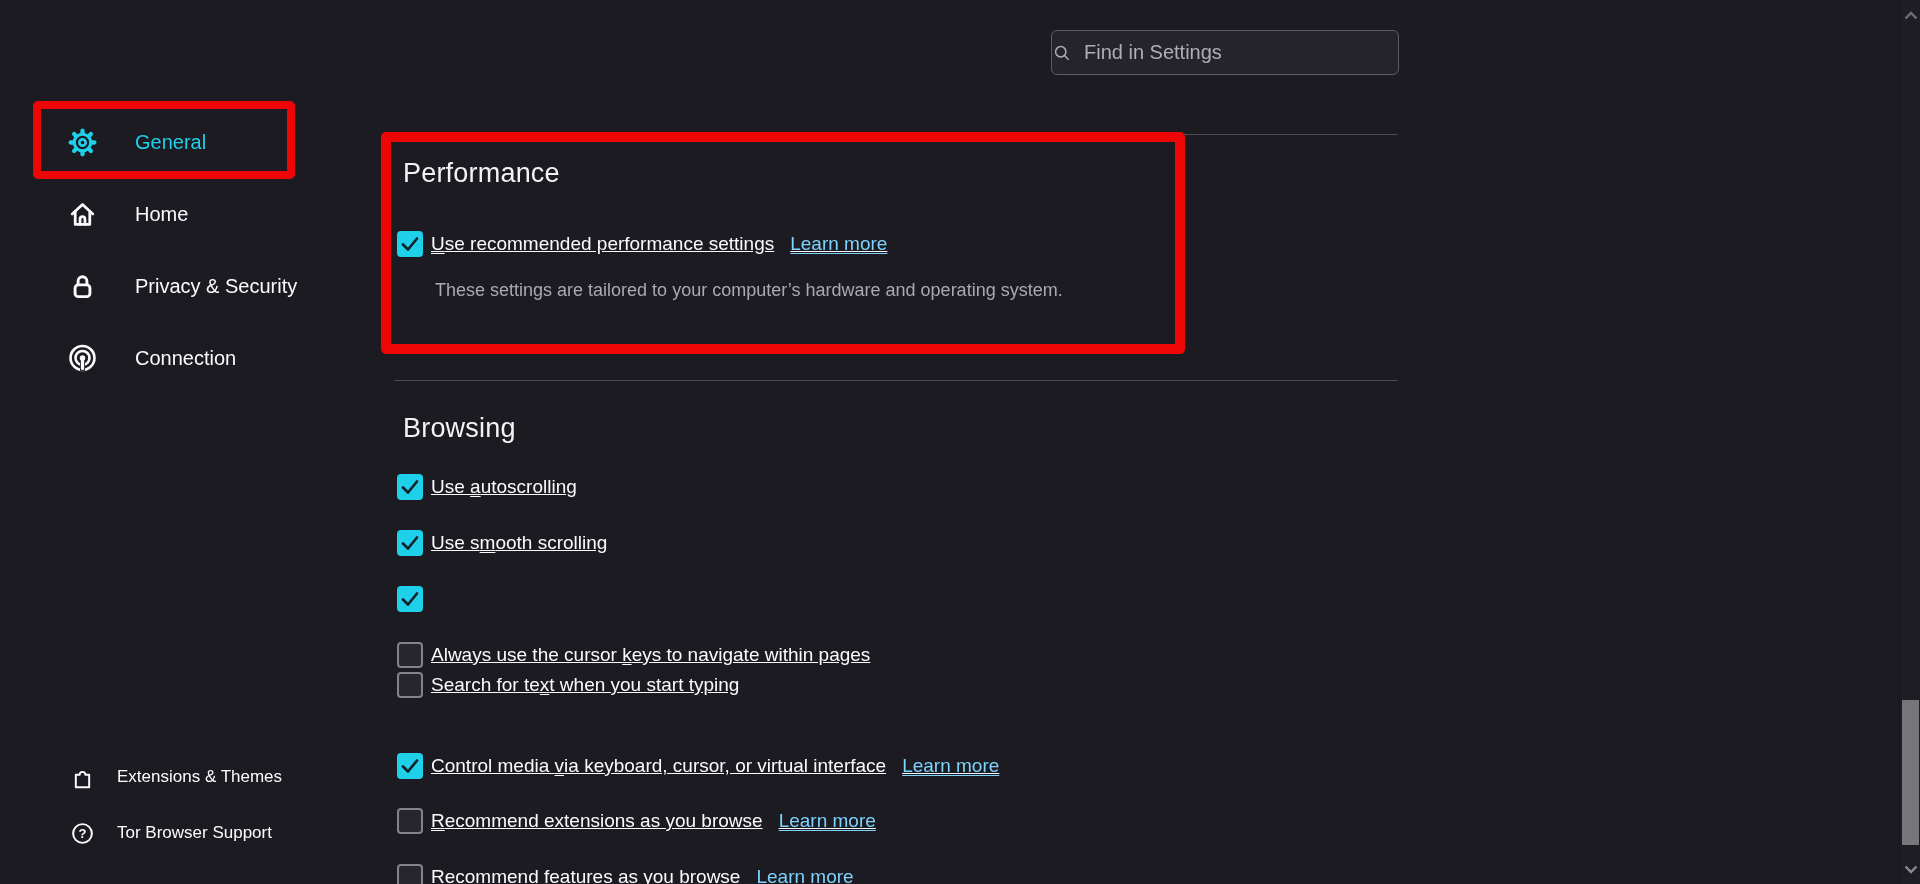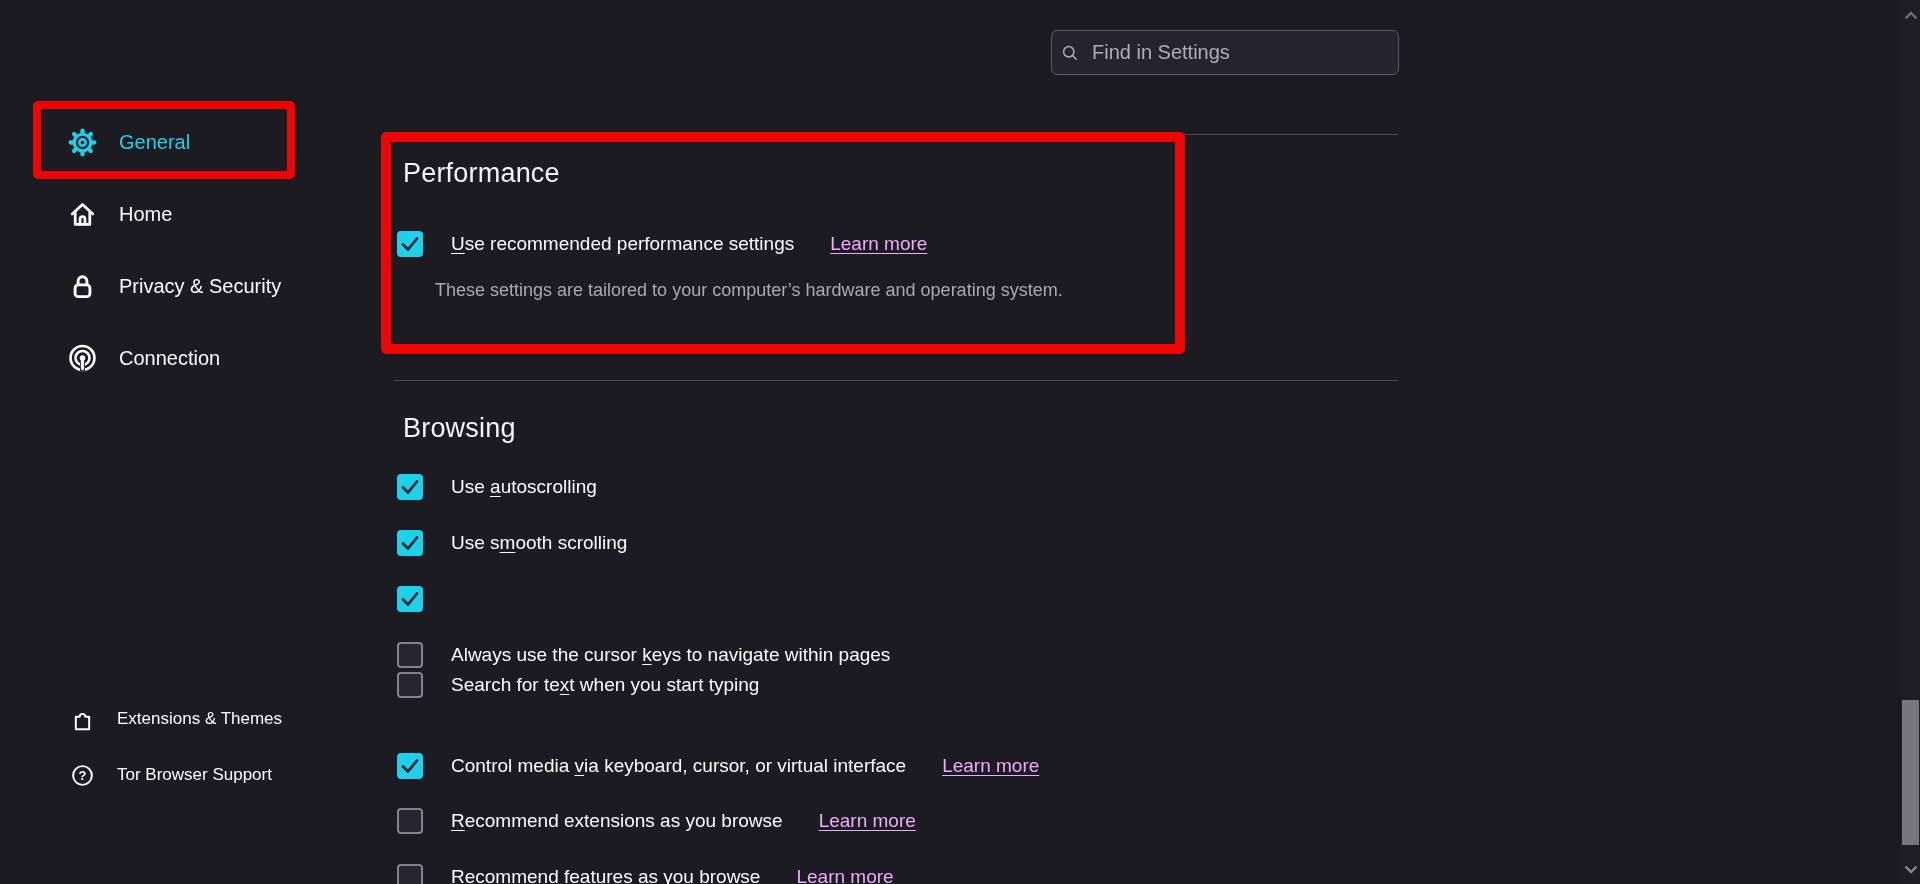--- a/index.html
+++ b/index.html
@@ -7,64 +7,64 @@
   #app{
     position:relative;width:1920px;height:884px;overflow:hidden;
     background:#1c1b22;
     font-family:"Liberation Sans","DejaVu Sans",sans-serif;
     color:#fbfbfe;
   }
   
   .searchbox{
     position:absolute;left:1051px;top:30px;width:348px;height:45px;
     border:1px solid #5b5b66;border-radius:6px;background:#25242d;
-    display:flex;align-items:center;padding:0 8px;gap:10px;
+    display:flex;align-items:center;padding:0 0;gap:10px;
   }
   .searchbox svg{flex:0 0 auto;}
   .searchbox input{
     flex:1;background:transparent;border:none;outline:none;
     font-family:inherit;font-size:20px;color:#d7d7db;
   }
   .searchbox input::placeholder{color:#aeaeb6;opacity:1;}
   
   .sidebar{position:absolute;left:66px;top:120px;}
   .side-item{
-    display:flex;align-items:center;gap:20px;height:44px;margin-bottom:28px;
+    display:flex;align-items:center;gap:36px;height:44px;margin-bottom:28px;
     cursor:pointer;white-space:nowrap;
   }
   .side-item .lbl{font-size:20px;color:#fbfbfe;}
   .side-item.selected .lbl{color:#1fd0ea;}
-  .side-footer{position:absolute;left:70px;top:702px;}
+  .side-footer{position:absolute;left:70px;top:760px;}
   .foot-item{
     display:flex;align-items:center;gap:22px;height:34px;margin-bottom:22px;
     cursor:pointer;white-space:nowrap;
   }
   .foot-item .lbl{font-size:17px;color:#fbfbfe;}
   
   .divider{position:absolute;left:394px;width:1004px;height:1px;background:#4d4d56;}
   .section-title{
     position:absolute;left:403px;font-size:27px;font-weight:400;
     color:#f3f3f6;letter-spacing:.2px;
   }
   .check-row{
     position:absolute;left:397px;height:26px;
-    display:flex;align-items:center;gap:28px;white-space:nowrap;
+    display:flex;align-items:center;gap:8px;white-space:nowrap;text-decoration:underline;
   }
   .cb{
     width:26px;height:26px;border-radius:4px;flex:0 0 auto;
     border:2px solid #83838f;background:#27262e;cursor:pointer;
     display:flex;align-items:center;justify-content:center;
   }
   .cb svg{display:none;}
   .cb.checked{background:#1fd0ea;border:none;}
   .cb.checked svg{display:block;}
   .row-label{font-size:19px;color:#fbfbfe;cursor:pointer;}
   .row-label .key{text-decoration:underline;text-underline-offset:3px;text-decoration-thickness:1px;}
   .learn-more{
-    font-size:19px;color:#f0abfc;text-decoration:underline;
+    font-size:19px;color:#7dd3fc;text-decoration:underline;
     text-underline-offset:3px;cursor:pointer;margin-left:8px;
   }
   .description{
     position:absolute;left:435px;font-size:18px;color:#a9a9b2;white-space:nowrap;
   }
   
   .annotation{
     position:absolute;border:9px solid #ee0505;border-radius:5px;
     pointer-events:none;
   }

